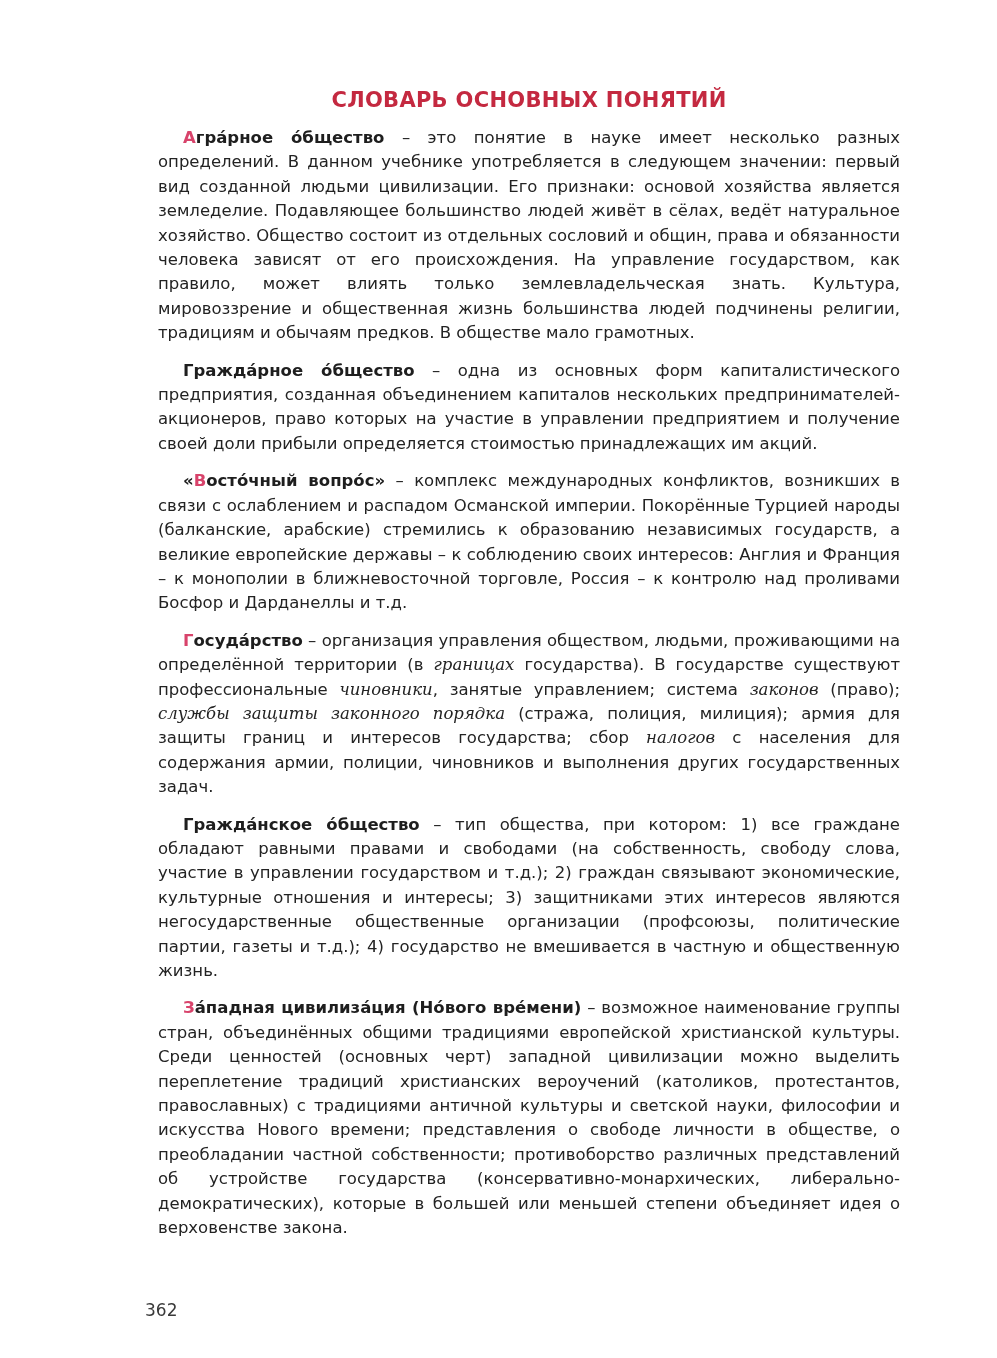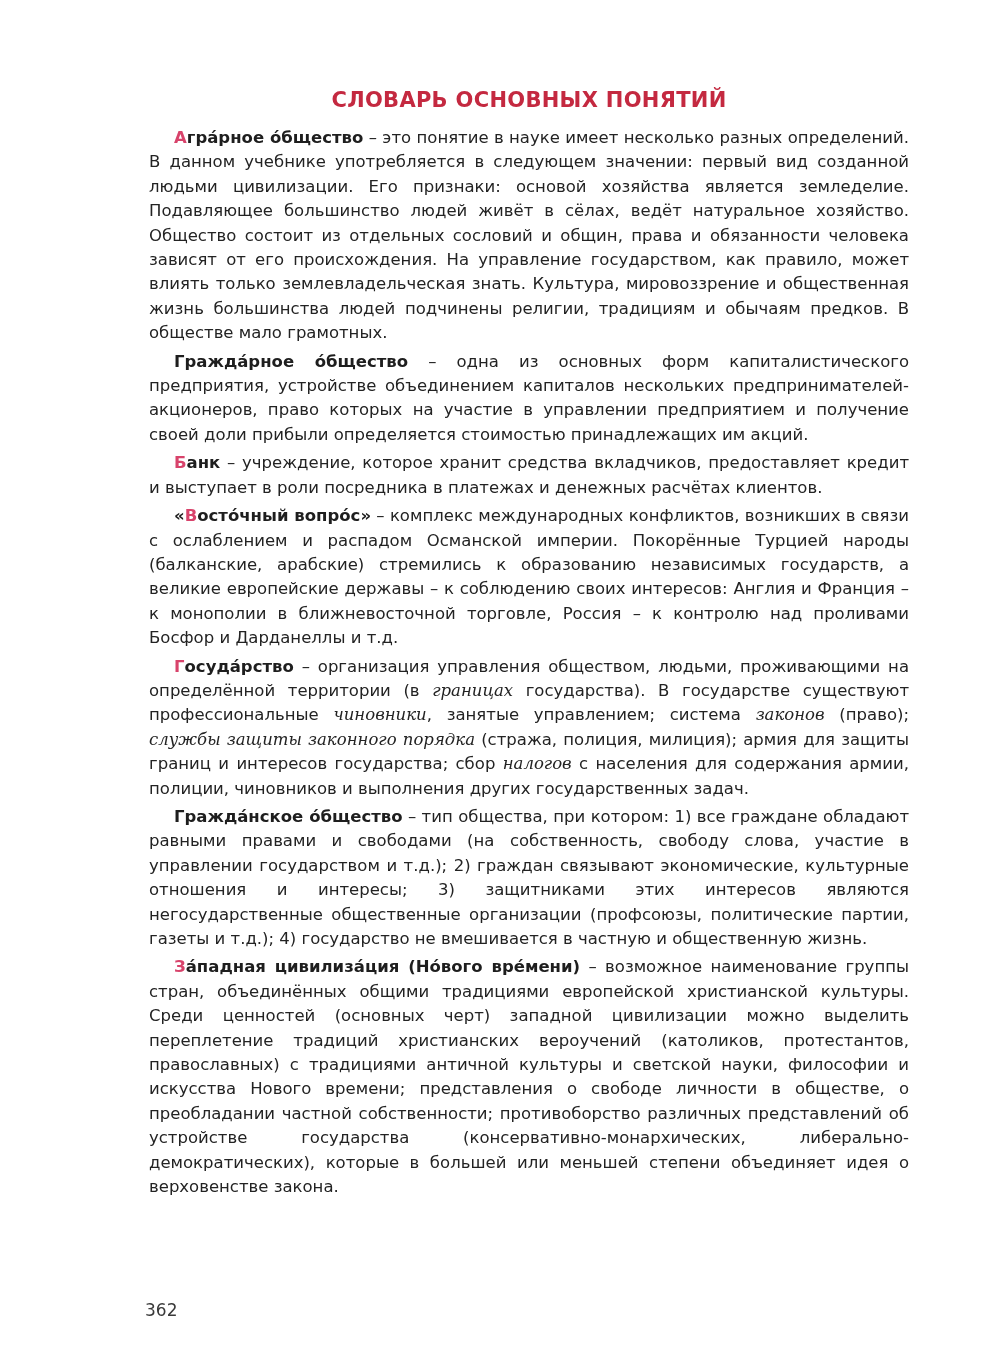--- a/index.html
+++ b/index.html
@@ -23,21 +23,21 @@
   }
   .title {
     margin: 0 0 14px 0;
     text-align: center;
     font-size: 21px;
     font-weight: bold;
     letter-spacing: 0.3px;
     color: var(--title-red, #c42940);
   }
   .entry {
-    margin: 4px;
+    margin: 13px;
     text-indent: 25px;
     text-align: justify;
     font-size: 16.5px;
     line-height: 24.4px;
     color: #232323;
   }
   .term {
     font-weight: bold;
     color: #1e1e1e;
   }
@@ -58,22 +58,21 @@
   }
 </style>
 </head>
 <body>
 
 <div class="page">
   <div class="content">
     <h1 class="title">СЛОВАРЬ ОСНОВНЫХ ПОНЯТИЙ</h1>
     <div>
         <p class="entry"><span class="term"><span class="red">А</span>гра́рное о́бщество</span><span> – это понятие в науке имеет несколько разных определений. В данном учебнике употребляется в следующем значении: первый вид созданной людьми цивилизации. Его признаки: основой хозяйства является земледелие. Подавляющее большинство людей живёт в сёлах, ведёт натуральное хозяйство. Общество состоит из отдельных сословий и общин, права и обязанности человека зависят от его происхождения. На управление государством, как правило, может влиять только землевладельческая знать. Культура, мировоззрение и общественная жизнь большинства людей подчинены религии, традициям и обычаям предков. В обществе мало грамотных.</span></p>
-        <p class="entry"><span class="term">Гражда́рное о́бщество</span><span> – одна из основных форм капиталистического предприятия, устройстве объединением капиталов нескольких предпринимателей-акционеров, право которых на участие в управлении предприятием и получение своей доли прибыли определяется стоимостью принадлежащих им акций.</span></p>
-        <p class="entry"><span class="term"><span class="red">Б</span>анк</span><span> – учреждение, которое хранит средства вкладчиков, предоставляет кредит и выступает в роли посредника в платежах и денежных расчётах клиентов.</span></p>
+        <p class="entry"><span class="term">Гражда́рное о́бщество</span><span> – одна из основных форм капиталистического предприятия, созданная объединением капиталов нескольких предпринимателей-акционеров, право которых на участие в управлении предприятием и получение своей доли прибыли определяется стоимостью принадлежащих им акций.</span></p>
         <p class="entry"><span class="term">«<span class="red">В</span>осто́чный вопро́с»</span><span> – комплекс международных конфликтов, возникших в связи с ослаблением и распадом Османской империи. Покорённые Турцией народы (балканские, арабские) стремились к образованию независимых государств, а великие европейские державы – к соблюдению своих интересов: Англия и Франция – к монополии в ближневосточной торговле, Россия – к контролю над проливами Босфор и Дарданеллы и т.д.</span></p>
         <p class="entry"><span class="term"><span class="red">Г</span>осуда́рство</span><span> – организация управления обществом, людьми, проживающими на определённой территории (в </span><span class="serif-em">границах</span><span> государства). В государстве существуют профессиональные </span><span class="serif-em">чиновники</span><span>, занятые управлением; система </span><span class="serif-em">законов</span><span> (право); </span><span class="serif-em">службы защиты законного порядка</span><span> (стража, полиция, милиция); армия для защиты границ и интересов государства; сбор </span><span class="serif-em">налогов</span><span> с населения для содержания армии, полиции, чиновников и выполнения других государственных задач.</span></p>
         <p class="entry"><span class="term">Гражда́нское о́бщество</span><span> – тип общества, при котором: 1) все граждане обладают равными правами и свободами (на собственность, свободу слова, участие в управлении государством и т.д.); 2) граждан связывают экономические, культурные отношения и интересы; 3) защитниками этих интересов являются негосударственные общественные организации (профсоюзы, политические партии, газеты и т.д.); 4) государство не вмешивается в частную и общественную жизнь.</span></p>
         <p class="entry"><span class="term"><span class="red">З</span>а́падная цивилиза́ция (Но́вого вре́мени)</span><span> – возможное наименование группы стран, объединённых общими традициями европейской христианской культуры. Среди ценностей (основных черт) западной цивилизации можно выделить переплетение традиций христианских вероучений (католиков, протестантов, православных) с традициями античной культуры и светской науки, философии и искусства Нового времени; представления о свободе личности в обществе, о преобладании частной собственности; противоборство различных представлений об устройстве государства (консервативно-монархических, либерально-демократических), которые в большей или меньшей степени объединяет идея о верховенстве закона.</span></p>
       </div>
   </div>
   <div class="pagenum">362</div>
 </div>
 
 </body></html>

